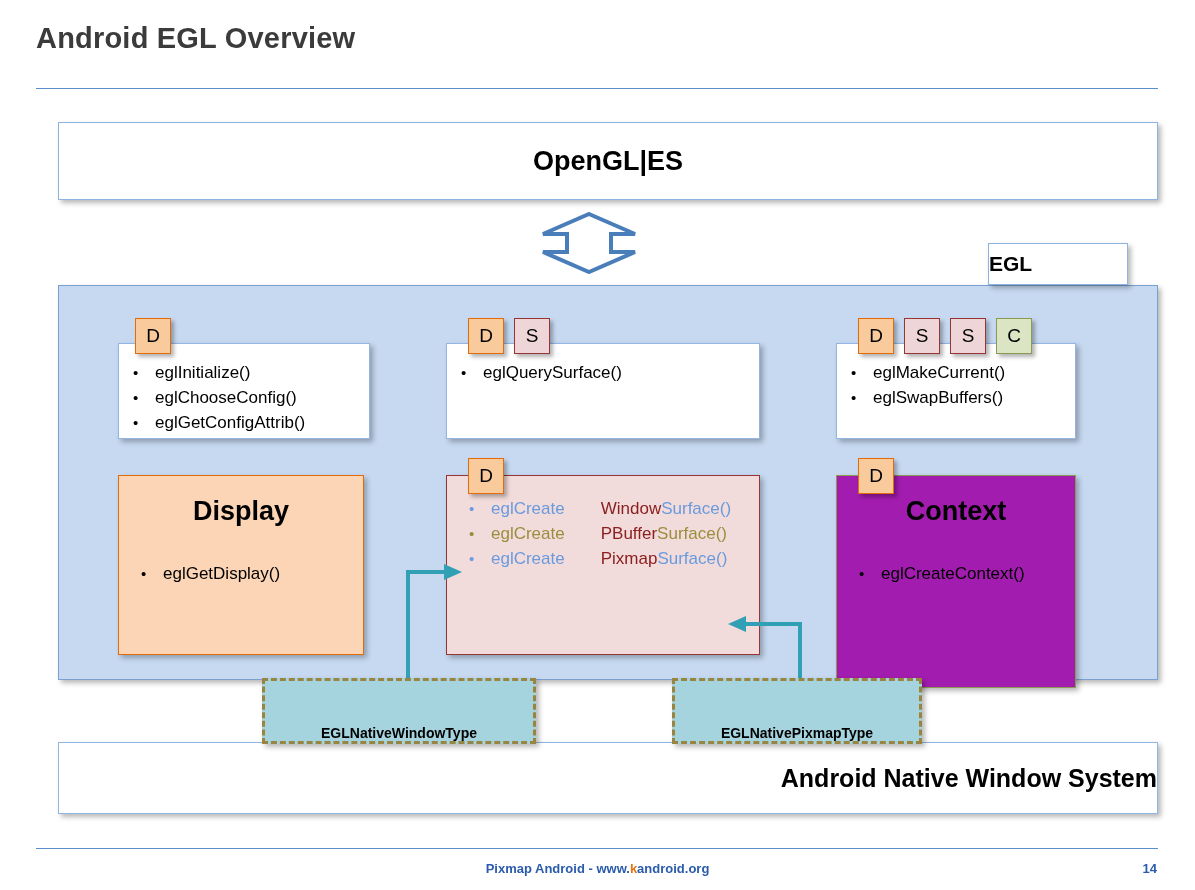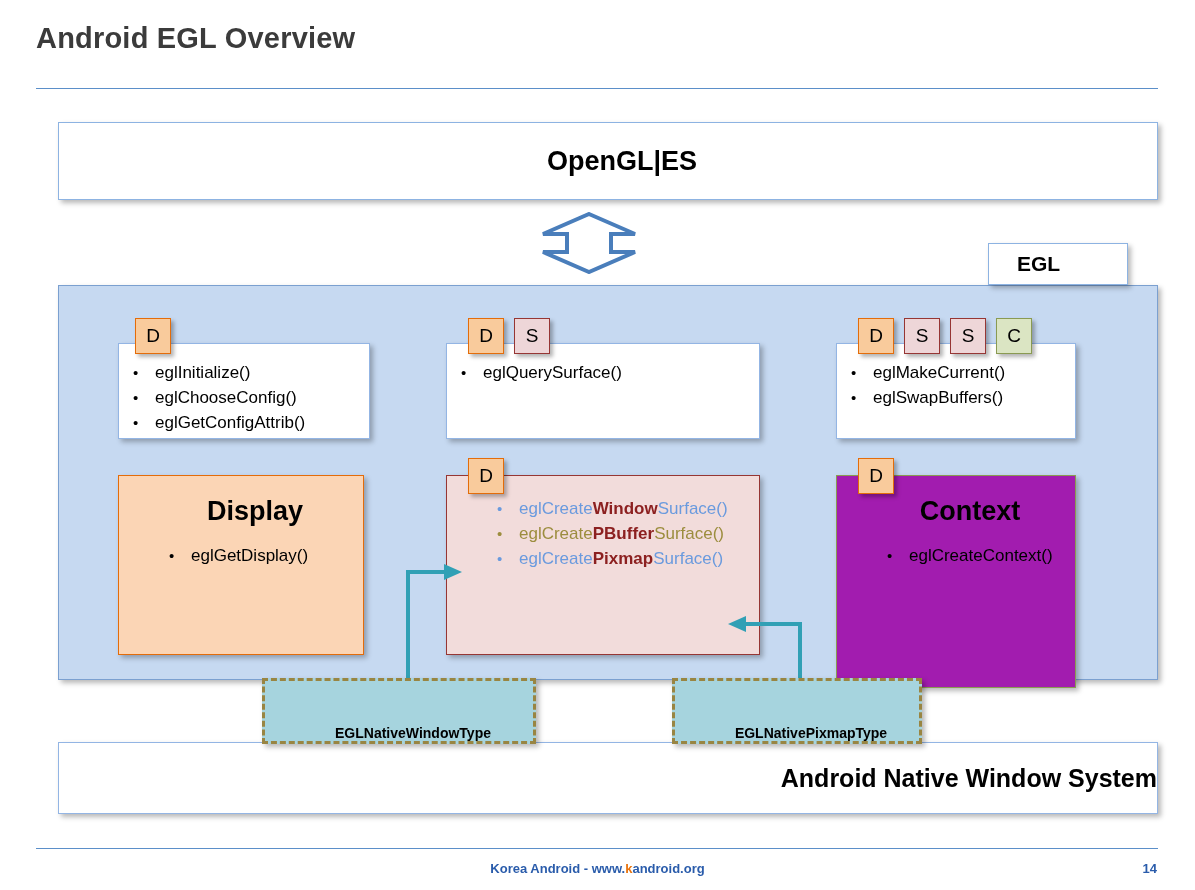--- a/index.html
+++ b/index.html
@@ -33,21 +33,20 @@
     width: 1122px;
     height: 1px;
     background: #5b8fc9;
   }
 
   
   .box {
     position: absolute;
     box-sizing: border-box;
     box-shadow: 3px 3px 5px rgba(0,0,0,0.28);
-    padding-left: 28px;
   }
 
   .opengl-box {
     left: 58px;
     top: 122px;
     width: 1100px;
     height: 78px;
     background: #ffffff;
     border: 1px solid #8db3e2;
     display: flex;
@@ -143,42 +142,42 @@
   
   .concept {
     z-index: 3;
     padding-top: 20px;
   }
   .concept .title {
     text-align: center;
     font-size: 27px;
     font-weight: bold;
     color: #000;
-    margin-bottom: 16px;
+    margin-bottom: 34px;
   }
   .concept .bullet-row { padding-left: 22px; }
 
   .display-box {
     left: 118px; top: 475px; width: 246px; height: 180px;
     background: #fbd5b5; border: 1px solid #e36c0a;
   }
   .surface-box {
     left: 446px; top: 475px; width: 314px; height: 180px;
     background: #f2dcdb; border: 1px solid #963634;
   }
   .context-box {
     left: 836px; top: 475px; width: 240px; height: 213px;
     background: #a21caf; border: 1px solid #8a9a52;
   }
   .surface-box .bullet-row { font-size: 17px; line-height: 25px; }
   .surface-box .title { margin-bottom: 26px; }
 
   .fn-blue  { color: #6a9ade; }
   .fn-olive { color: #9c8d3e; }
-  .fn-mid   { font-weight: bold; color: #8c2020; }
+  .fn-mid   { font-weight: normal; color: #8c2020; margin-left: 36px; }
 
   
   .native-box {
     background: #a6d4de;
     border: 3px dashed #998542;
     z-index: 8;
     display: flex;
     align-items: flex-end;
     justify-content: center;
     font-size: 14px;
@@ -335,14 +334,14 @@
 </div>
 <div class="box native-box native-pixmap">
   <span>EGLNativePixmapType</span>
 </div>
 
 <div class="box system-box">
   <span class="label">Android Native Window System</span>
 </div>
 
 <div class="footer-rule"></div>
-<div class="footer-text"><span>Korea Android - www.</span><span class="hl">k</span><span>android.org</span></div>
+<div class="footer-text"><span>Pixmap Android - www.</span><span class="hl">k</span><span>android.org</span></div>
 <div class="page-num">14</div>
 
 </body></html>

